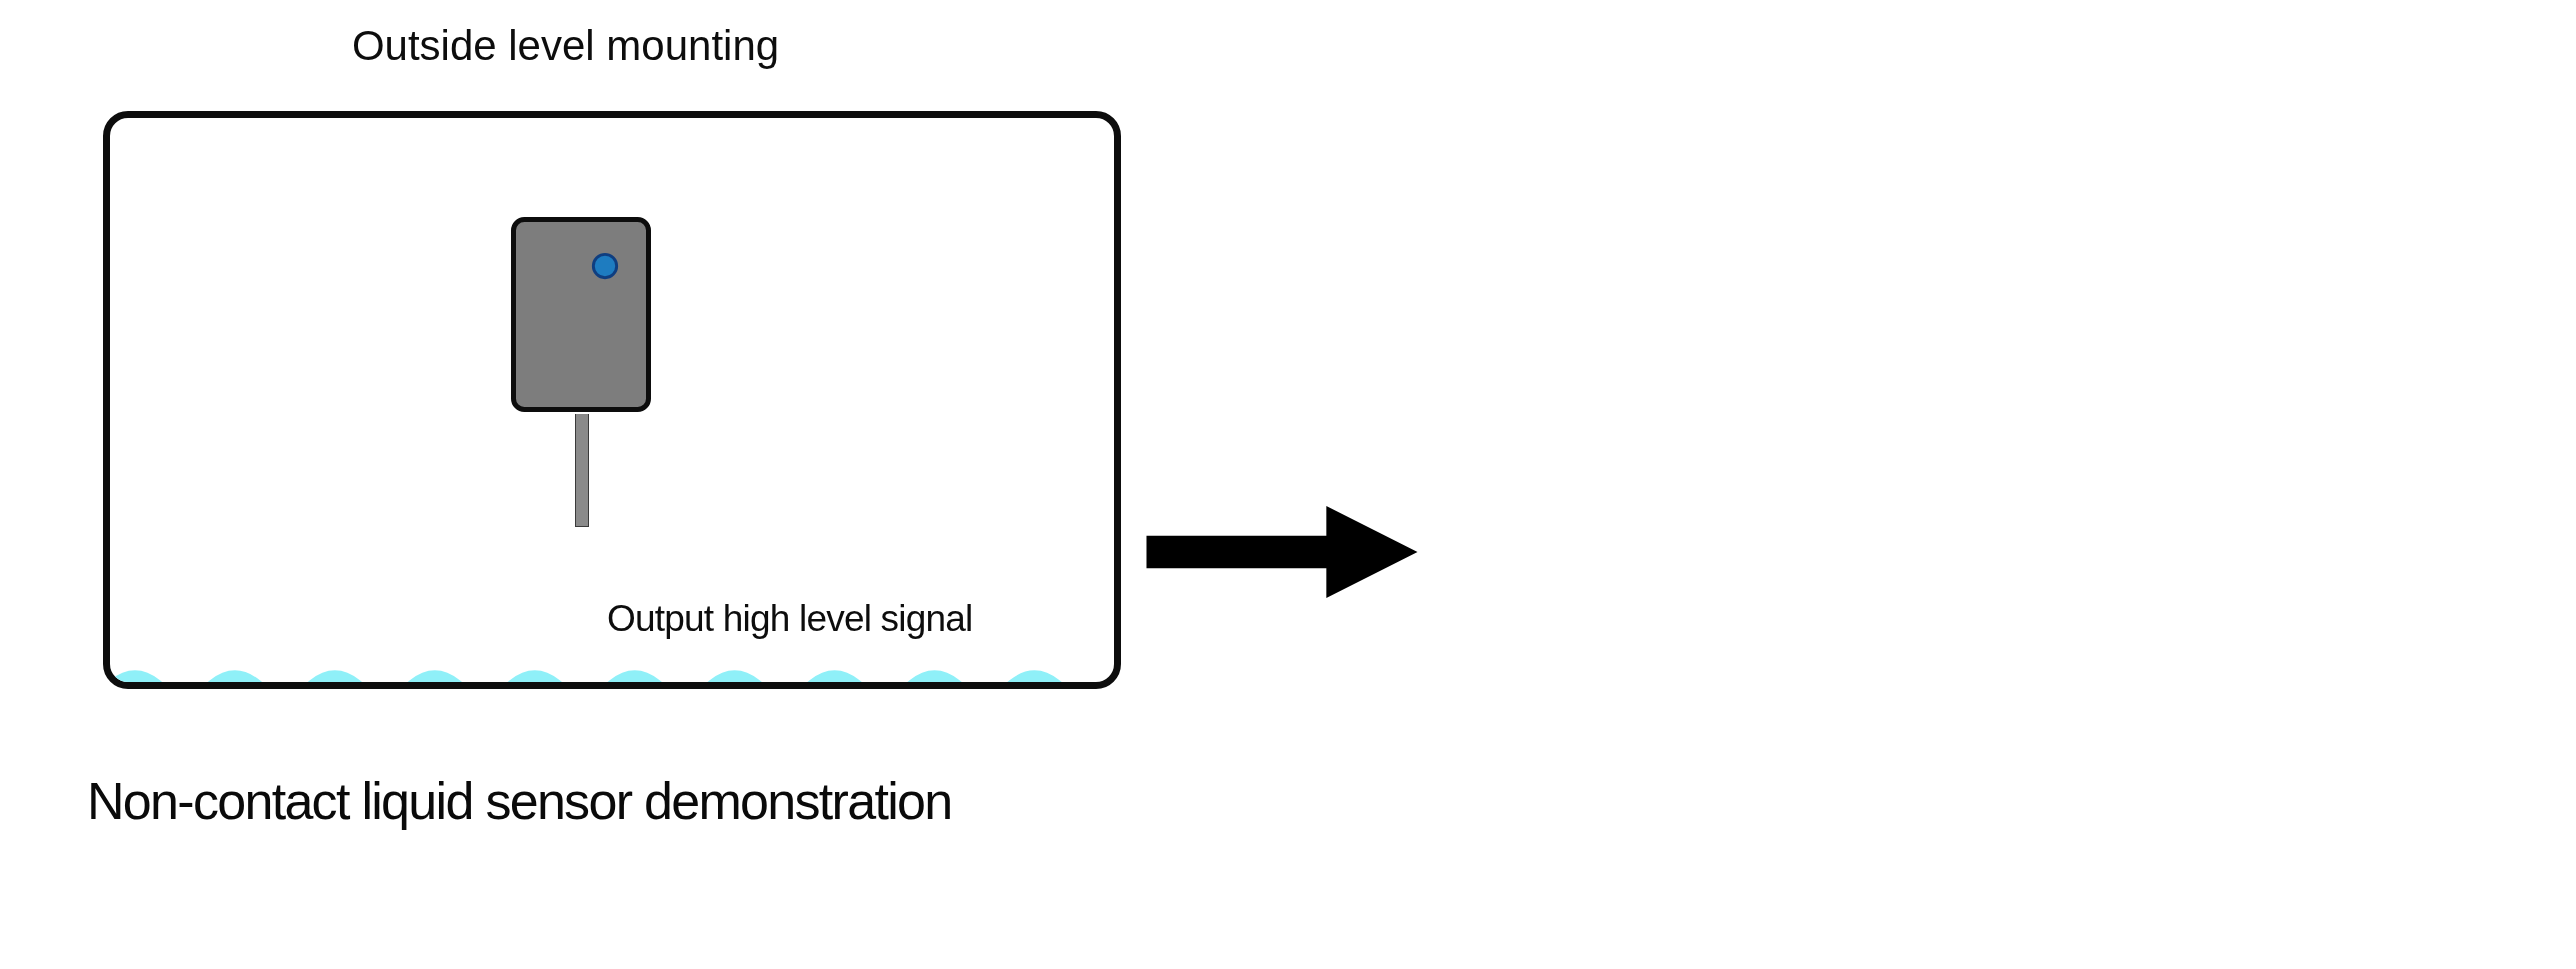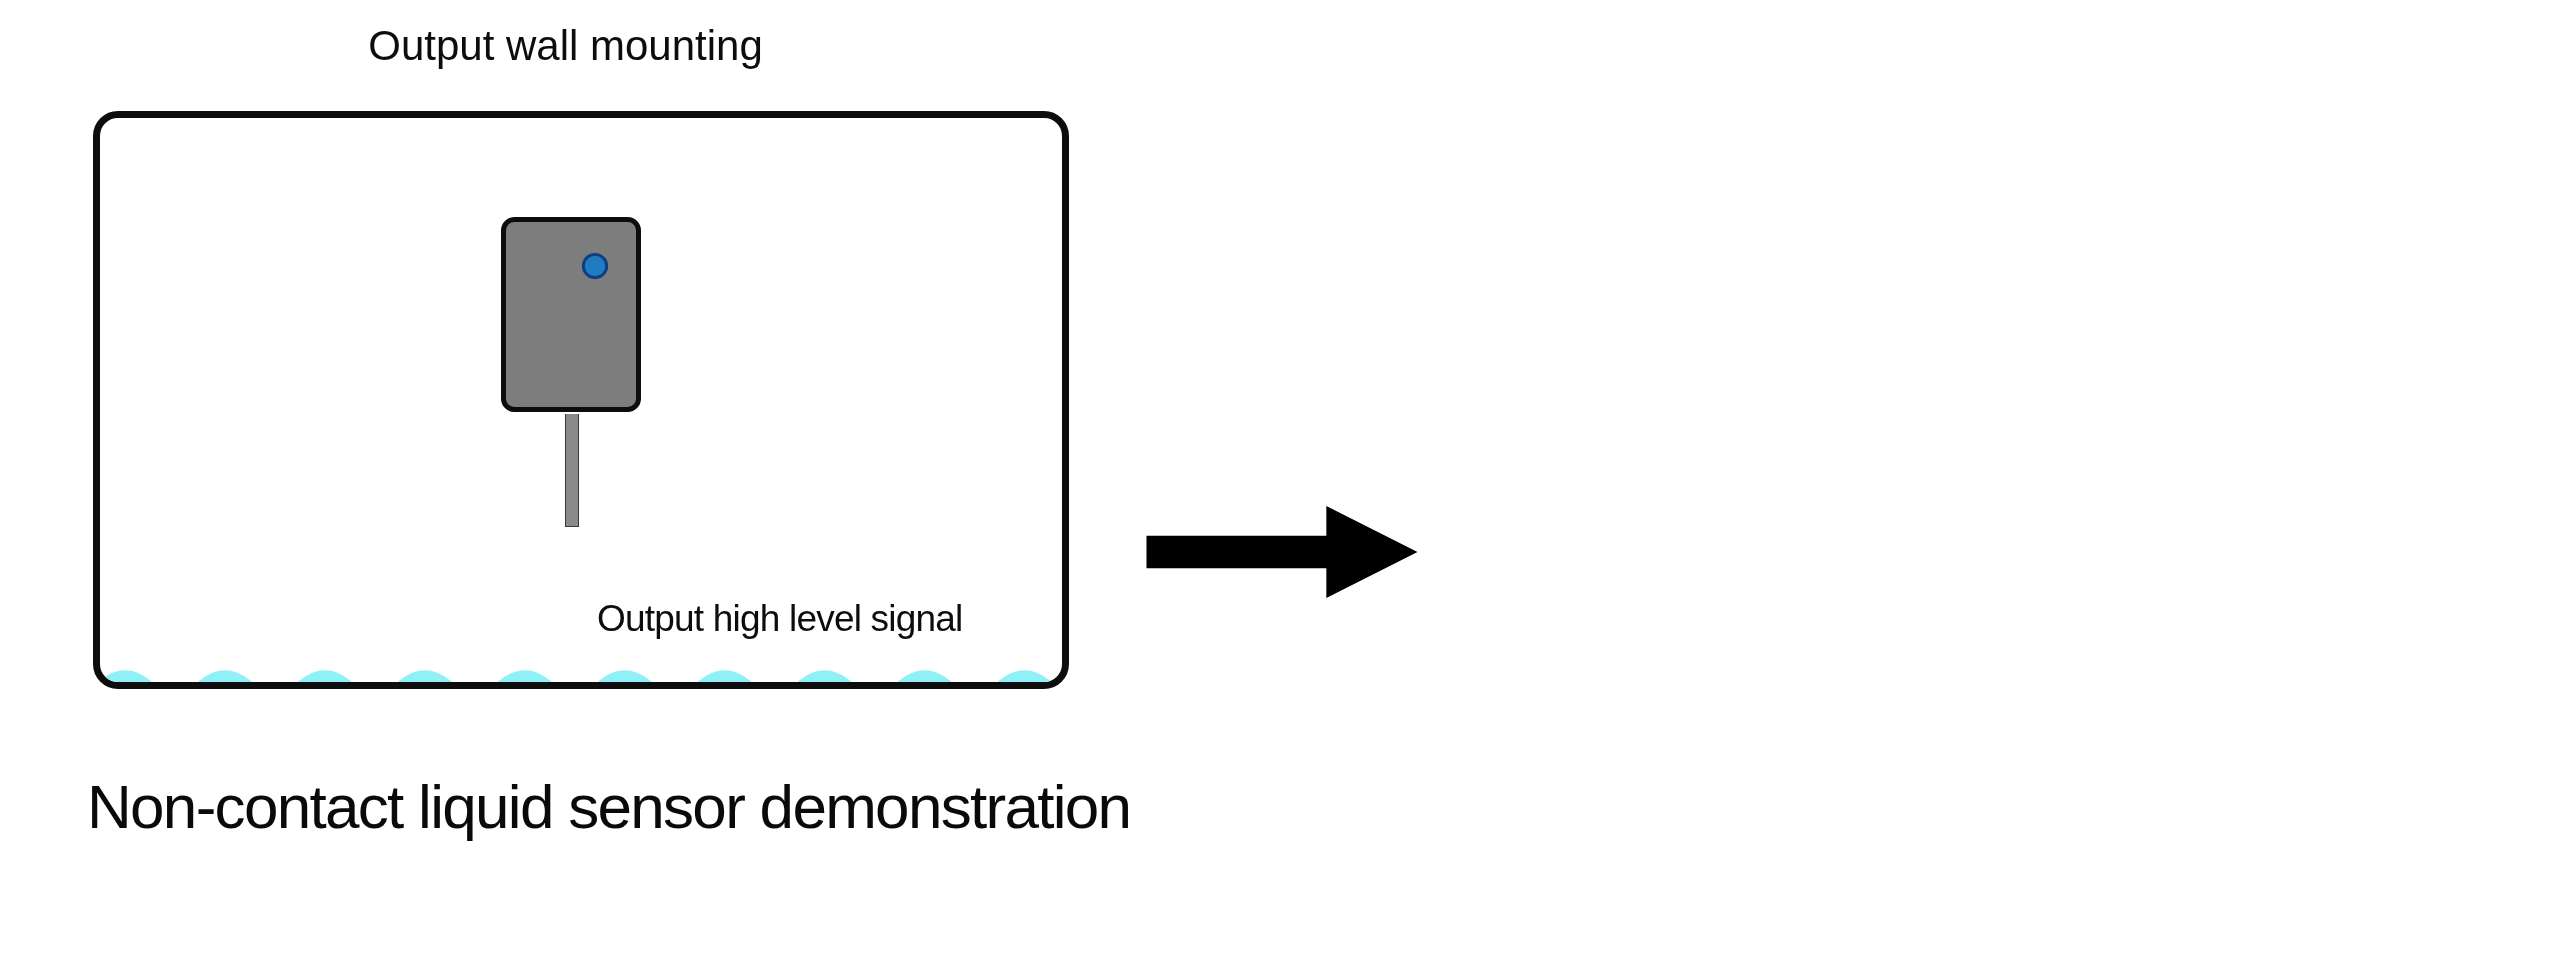--- a/index.html
+++ b/index.html
@@ -28,21 +28,21 @@
   }
   .tank-panel {
     position: absolute;
     top: 111px;
     height: 564px;            
     background: #ffffff;
     border: 7.5px solid #0d0d0d;
     border-radius: 25px;
     overflow: hidden;
   }
-  .tank-panel.left  { left: 93px;  width: 962px; }  
+  .tank-panel.left  { left: 103px;  width: 962px; padding-left: 42px; }  
   .tank-panel.right { left: 1493px; width: 953px; }
   .water-svg {
     position: absolute;
     left: 0; top: 0;
     z-index: 1;
   }
   .sensor-stem {
     position: absolute;
     width: 11.7px;
     background: #8a8a8a;
@@ -81,32 +81,32 @@
   .right .signal-label { left: 79px;  top: 471px; }
   .arrow-svg {
     position: absolute;
     left: 1146px;
     top: 506px;
   }
   .caption {
     position: absolute;
     left: 87px;
     top: 771px;
-    font-size: 62px;
+    font-size: 52px;
     letter-spacing: -1.7px;
     color: #0a0a0a;
     white-space: nowrap;
   }
 </style>
 </head>
 <body>
 
 <div class="stage">
 
-  <div class="panel-label">Output wall mounting</div>
+  <div class="panel-label">Outside level mounting</div>
 
   <div class="tank-panel left">
 
     <svg class="water-svg" width="962" height="564" viewBox="0 0 1155 677">
       <path fill="#8ff0f8" d="M0 675 q30 -24 60 0 t60 0 t60 0 t60 0 t60 0 t60 0 t60 0 t60 0 t60 0 t60 0 t60 0 t60 0 t60 0 t60 0 t60 0 t60 0 t60 0 t60 0 t60 0 t60 0 V677 H0 Z"></path>
     </svg>
 
     <div class="sensor-stem"></div>
 
     <div class="sensor-body">

